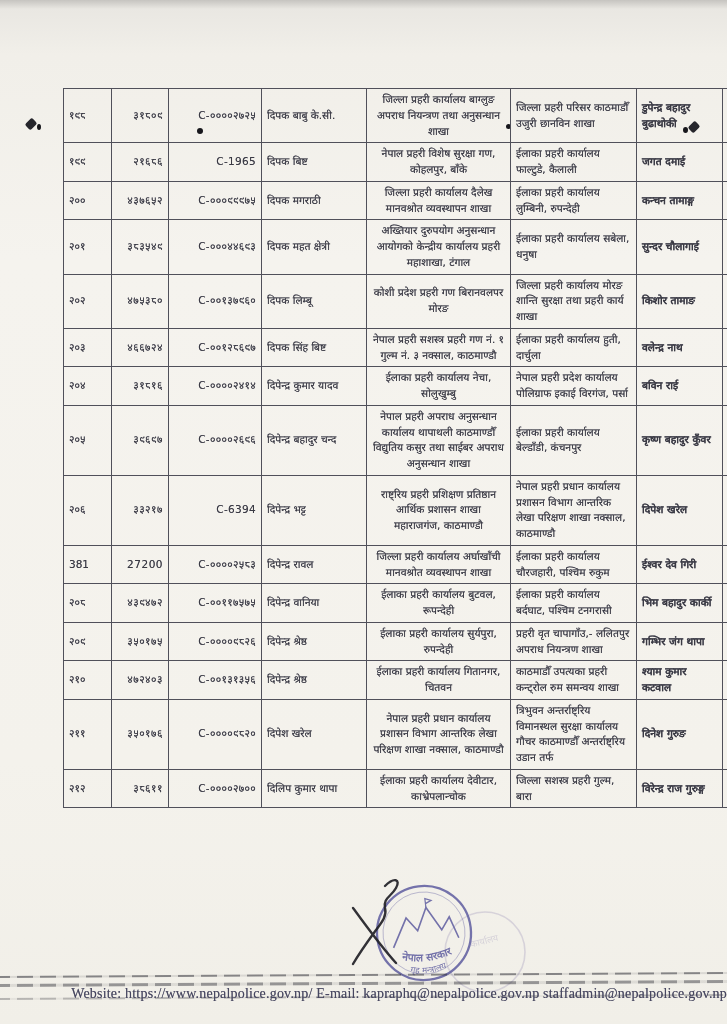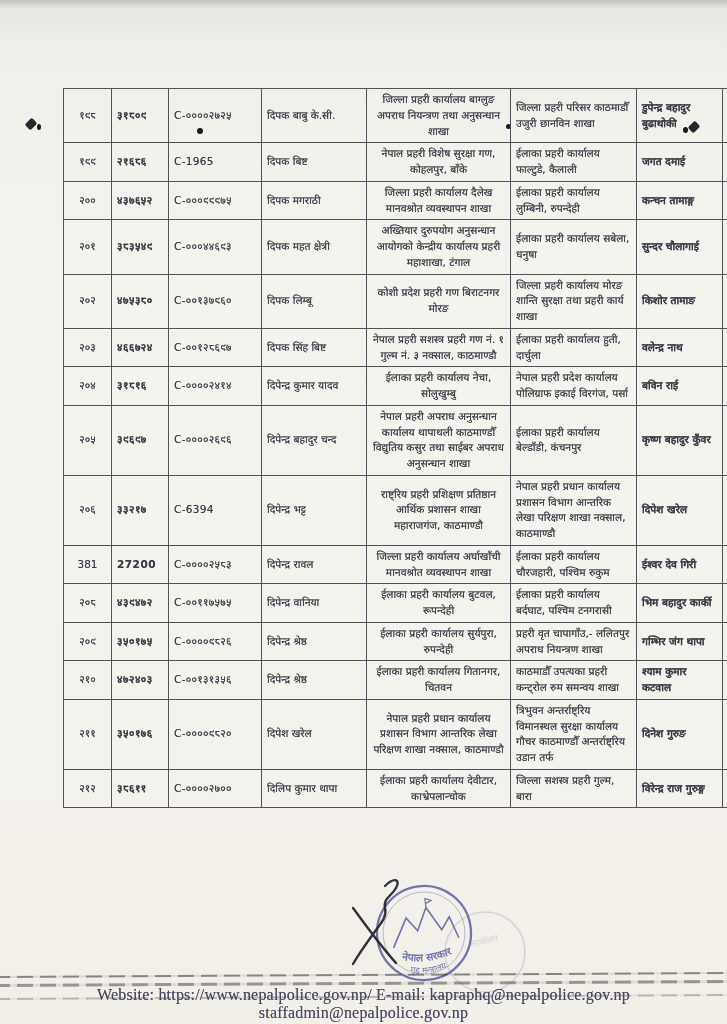--- a/index.html
+++ b/index.html
@@ -11,40 +11,40 @@
   
   table.roster{
     position:absolute;left:63px;top:88px;width:629px;
     border-collapse:collapse;table-layout:fixed;color:#3a3a44;
   }
   table.roster td{
     border:1px solid #50505a;vertical-align:middle;
     padding:3px 5px;font-size:10.5px;line-height:1.5;
     text-shadow:0 0 .6px rgba(55,55,75,.65);
   }
-  td.c1{width:37px;text-align:center;}
-  td.c2{width:46px;text-align:left;letter-spacing:.5px;font-weight:bold;}
-  td.c3{width:82px;text-align:left;font-size:9.5px;letter-spacing:.3px;}
+  td.c1{width:37px;}
+  td.c2{width:46px;text-align:right;letter-spacing:.5px;}
+  td.c3{width:82px;text-align:right;font-size:9.5px;letter-spacing:.3px;}
   td.c4{width:94px;font-size:10px;}
   td.c5{width:133px;text-align:center;}
   td.c6{width:115px;}
   td.c7{width:75px;font-weight:bold;}
   td.c8{width:47px;}
   
   .scanlines{position:absolute;left:-6px;width:740px;transform:rotate(-0.3deg);}
   .sl{height:2px;margin:0;background:repeating-linear-gradient(90deg,rgba(44,44,52,.55) 0 16px,rgba(44,44,52,.12) 16px 23px);}
   .sl1{position:absolute;top:0;width:100%;height:2px;}
   .sl2{position:absolute;top:8px;width:100%;height:3px;opacity:.85;}
   .sl3{position:absolute;top:22px;width:100%;height:2px;opacity:.55;}
   .blob{position:absolute;background:#26262c;border-radius:2px;transform:rotate(45deg);}
   .inkdot{position:absolute;background:#17171c;border-radius:50%;}
   
   .footer{
-    position:absolute;left:0;right:0;top:986px;text-align:center;
-    font-family:"Liberation Serif",serif;font-size:16px;color:#474760;
+    position:absolute;left:0;right:0;top:986px;text-align:right;
+    font-family:"Liberation Serif",serif;font-size:14px;color:#474760;
     letter-spacing:.2px;text-shadow:0 0 .6px rgba(60,60,90,.55);
   }
   
   .seal{position:absolute;left:330px;top:856px;mix-blend-mode:multiply;}
 </style>
 </head>
 <body>
 
 <div class="page">
 
@@ -104,21 +104,21 @@
     <td class="c6">ईलाका प्रहरी कार्यालय सबेला, धनुषा</td>
     <td class="c7">सुन्दर चौलागाई</td>
     <td class="c8">सरुवा</td>
   </tr>
 
   <tr>
     <td class="c1">२०२</td>
     <td class="c2">४७५३८०</td>
     <td class="c3">C-००१३७९६०</td>
     <td class="c4">दिपक लिम्बू</td>
-    <td class="c5">कोशी प्रदेश प्रहरी गण बिराटनगर मोरङ</td>
+    <td class="c5">कोशी प्रदेश प्रहरी गण बिरानवलपर मोरङ</td>
     <td class="c6">जिल्ला प्रहरी कार्यालय मोरङ शान्ति सुरक्षा तथा प्रहरी कार्य शाखा</td>
     <td class="c7">किशोर तामाङ</td>
     <td class="c8">सरुवा</td>
   </tr>
 
   <tr>
     <td class="c1">२०३</td>
     <td class="c2">४६६७२४</td>
     <td class="c3">C-००१२८६९७</td>
     <td class="c4">दिपक सिंह बिष्ट</td>

